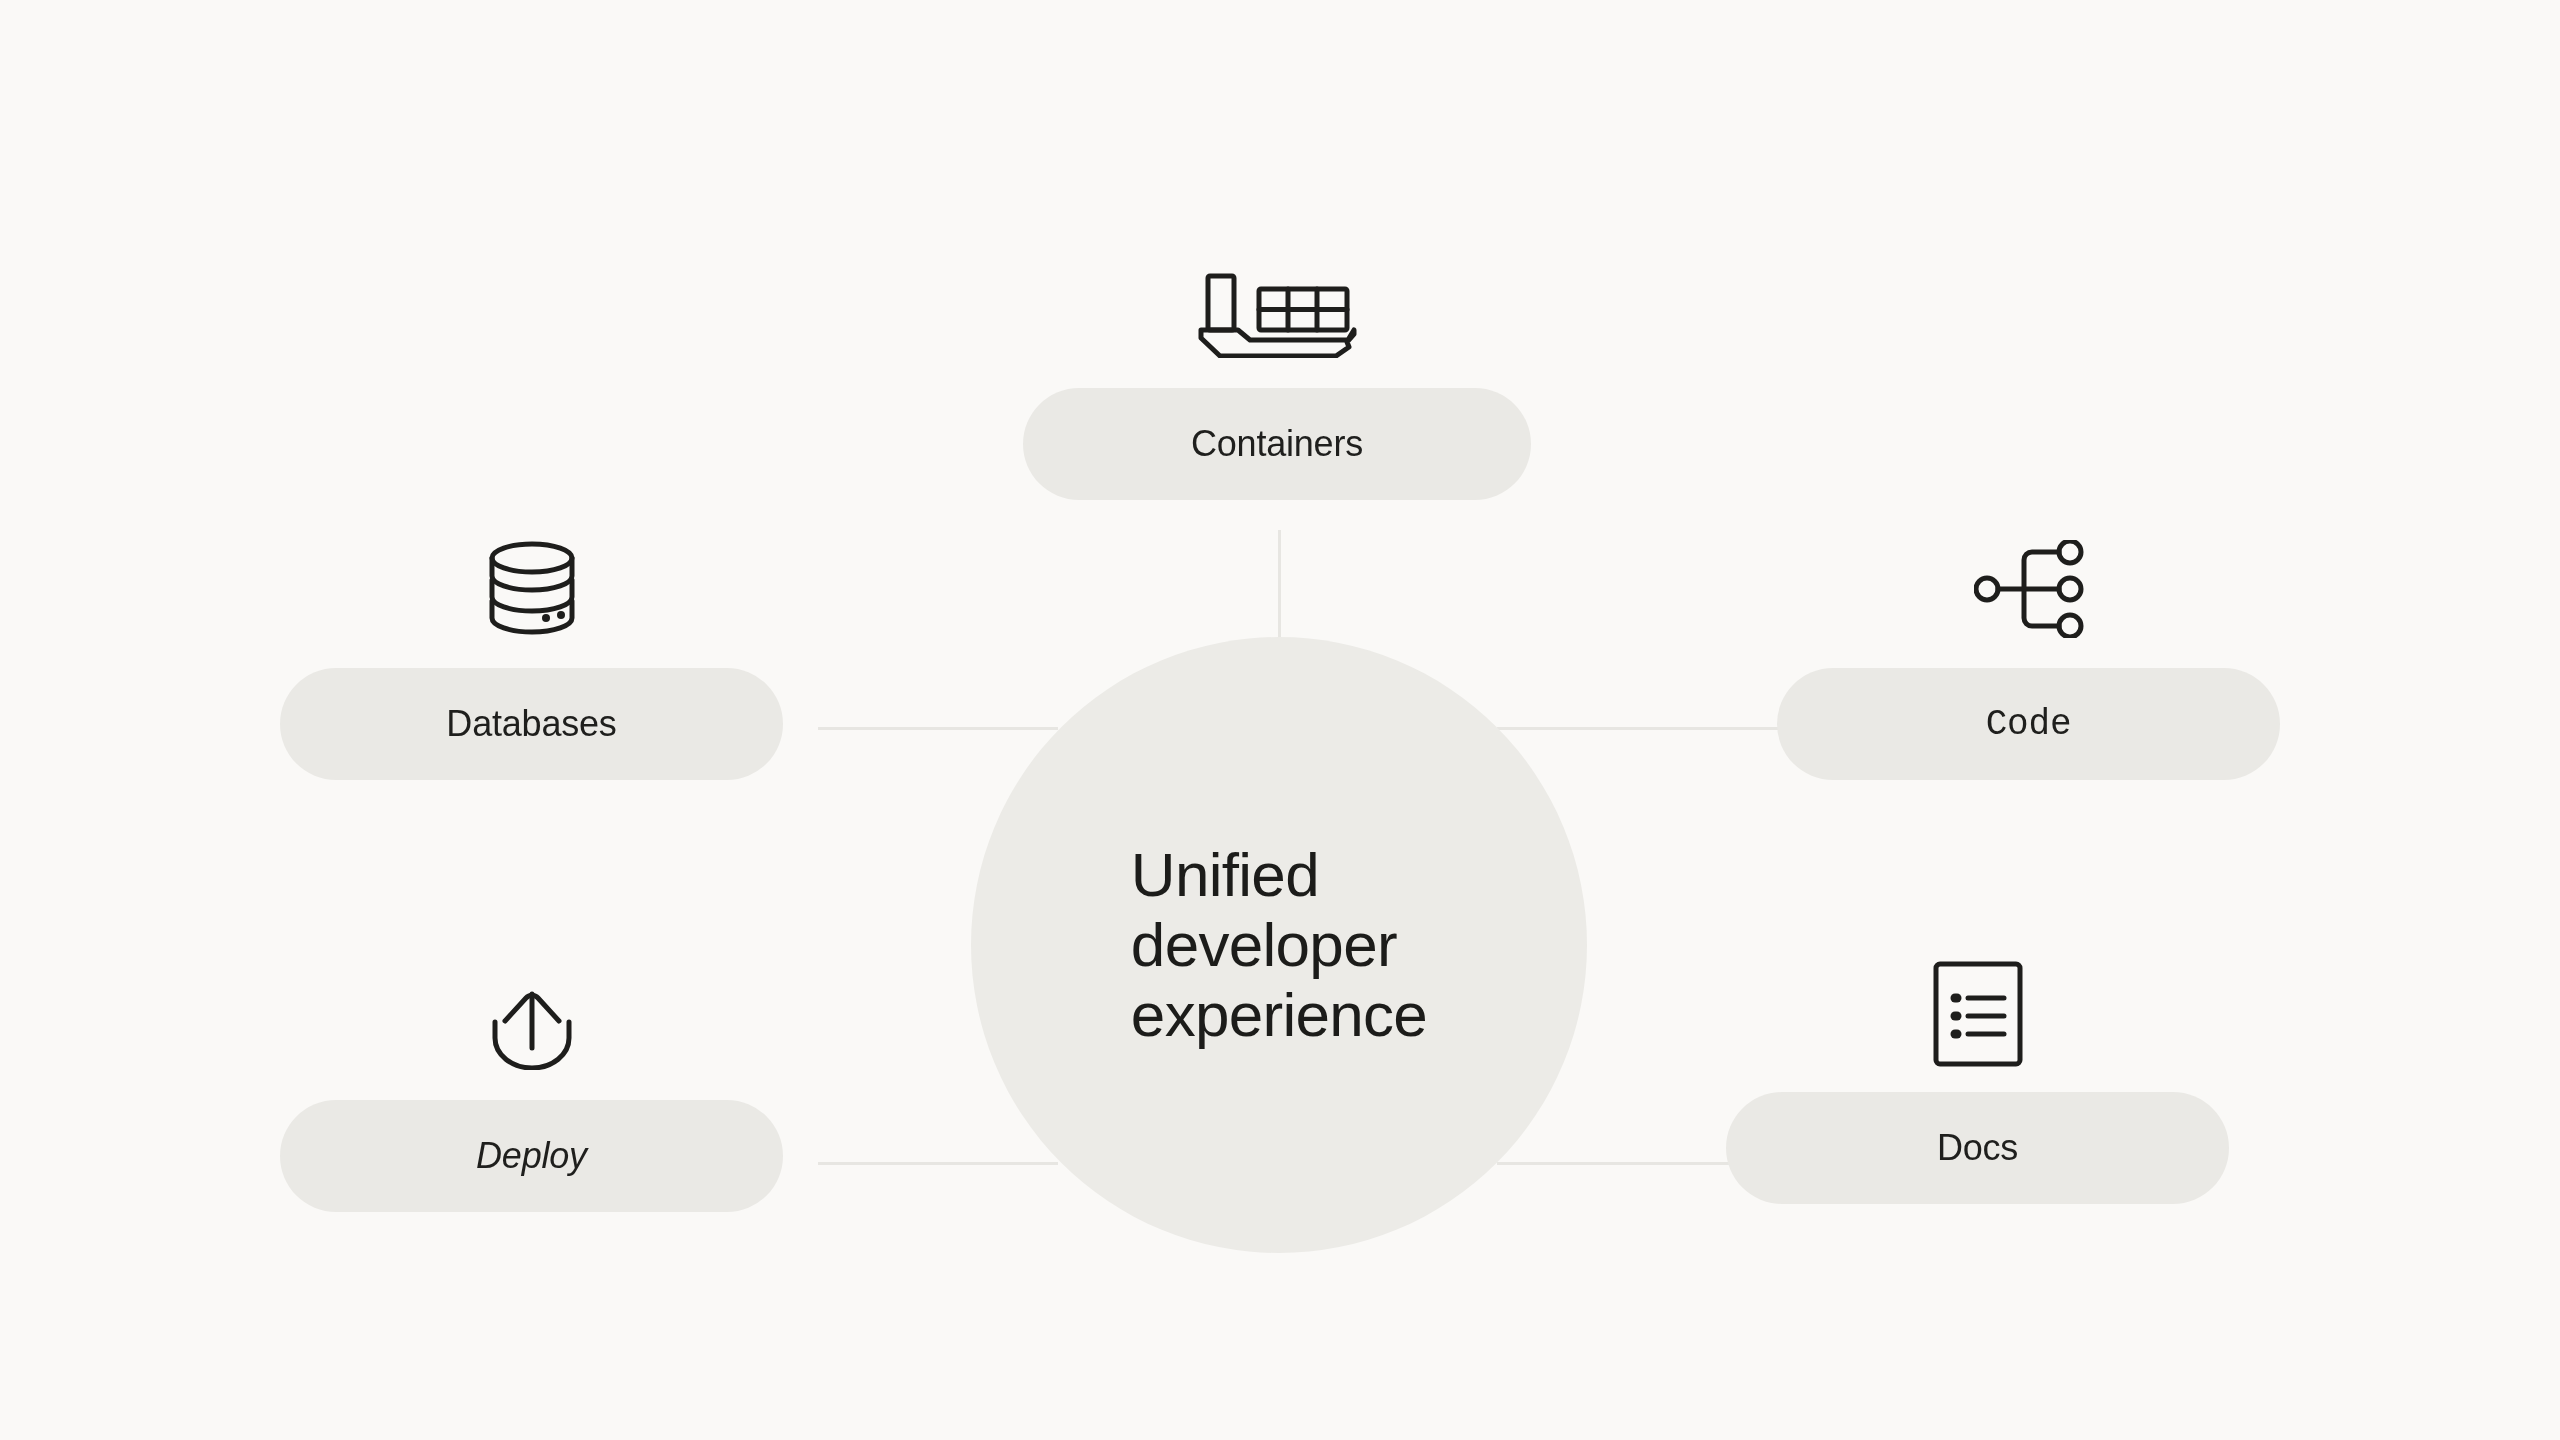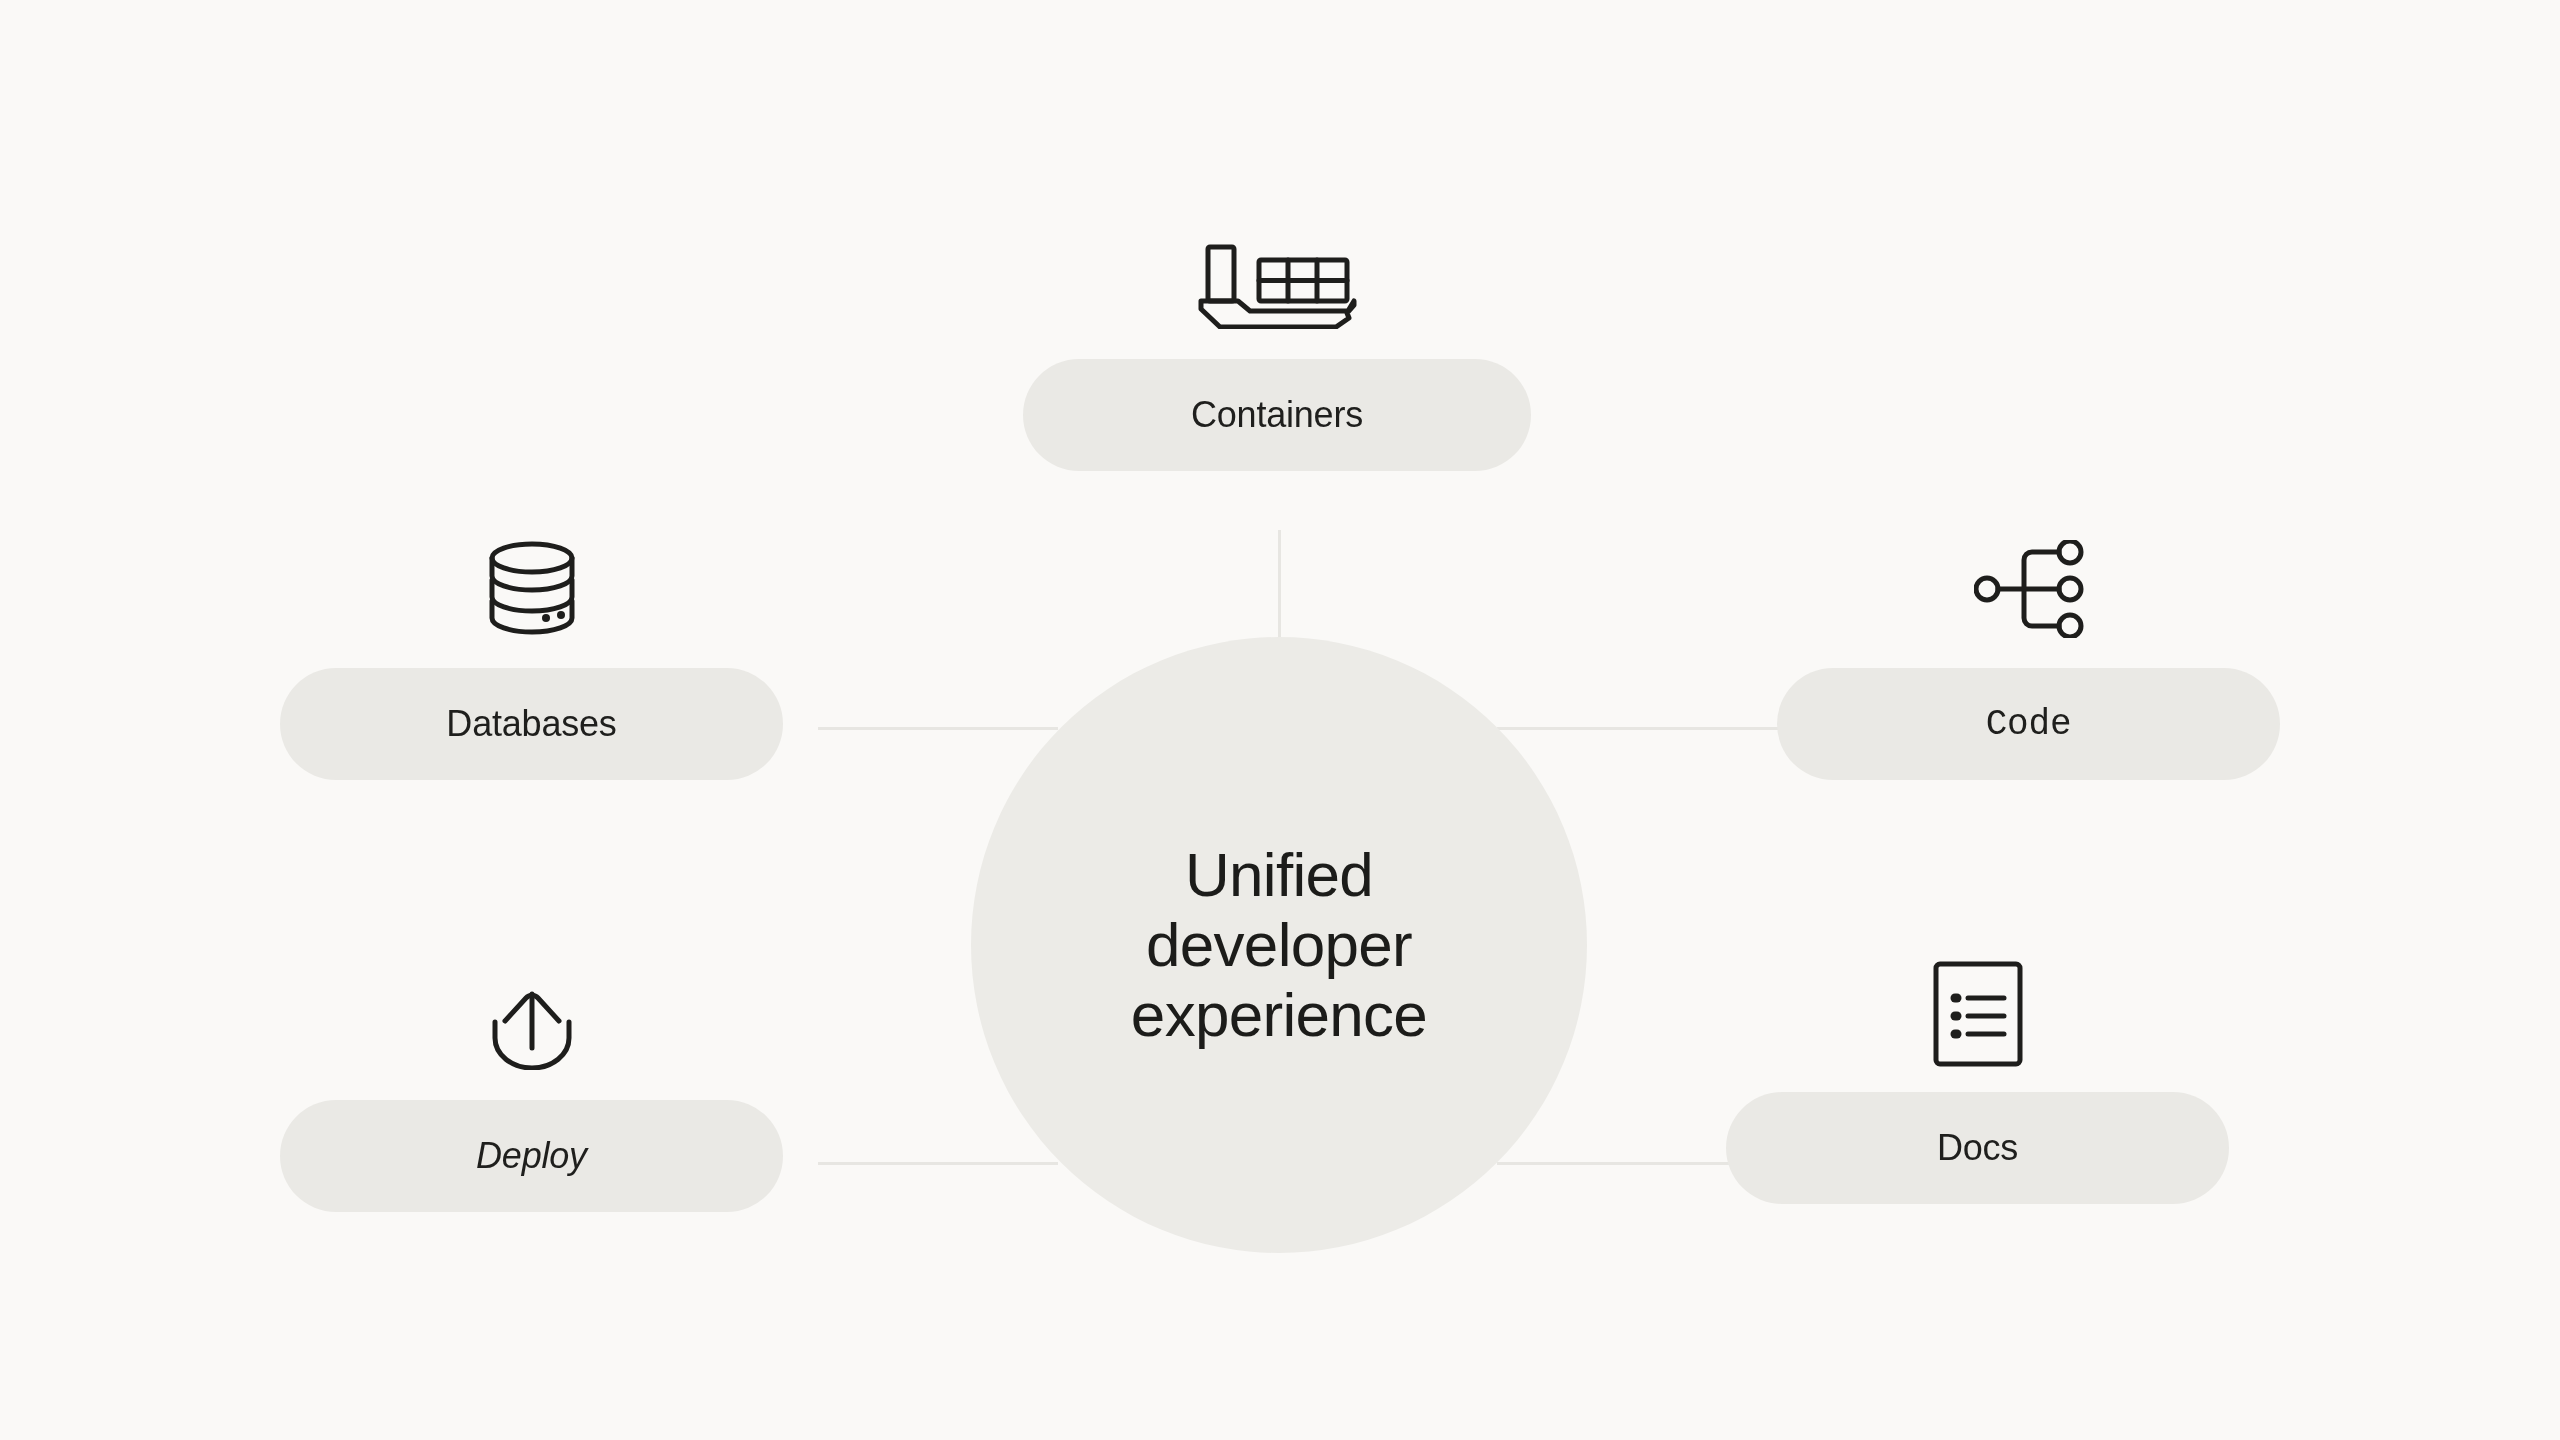--- a/index.html
+++ b/index.html
@@ -45,21 +45,20 @@
     background: #ecebe7;
     display: flex;
     align-items: center;
     justify-content: center;
   }
   #center-title {
     font-size: 62px;
     line-height: 1.13;
     font-weight: 400;
     color: #1c1c1a;
-    text-align: center;
     letter-spacing: -0.7px;
     white-space: pre-line;
   }
 
   
   .node {
     position: absolute;
   }
   .pill {
     background: #eae9e5;
@@ -75,21 +74,21 @@
     color: #1f1f1d;
     letter-spacing: -0.2px;
   }
   .node-icon {
     display: flex;
     justify-content: center;
     align-items: flex-end;
   }
 
   
-  #node-containers { left: 1023px; top: 243px; width: 508px; }
+  #node-containers { left: 1023px; top: 272px; width: 508px; }
   #node-containers .node-icon { height: 86px; margin-bottom: 30px; }
   #node-containers .pill { width: 508px; }
 
   
   #node-databases { left: 280px; top: 540px; width: 503px; }
   #node-databases .node-icon { height: 98px; margin-bottom: 30px; }
   #node-databases .pill { width: 503px; }
 
   
   #node-code { left: 1777px; top: 540px; width: 503px; font-family: Liberation Mono, monospace; }

